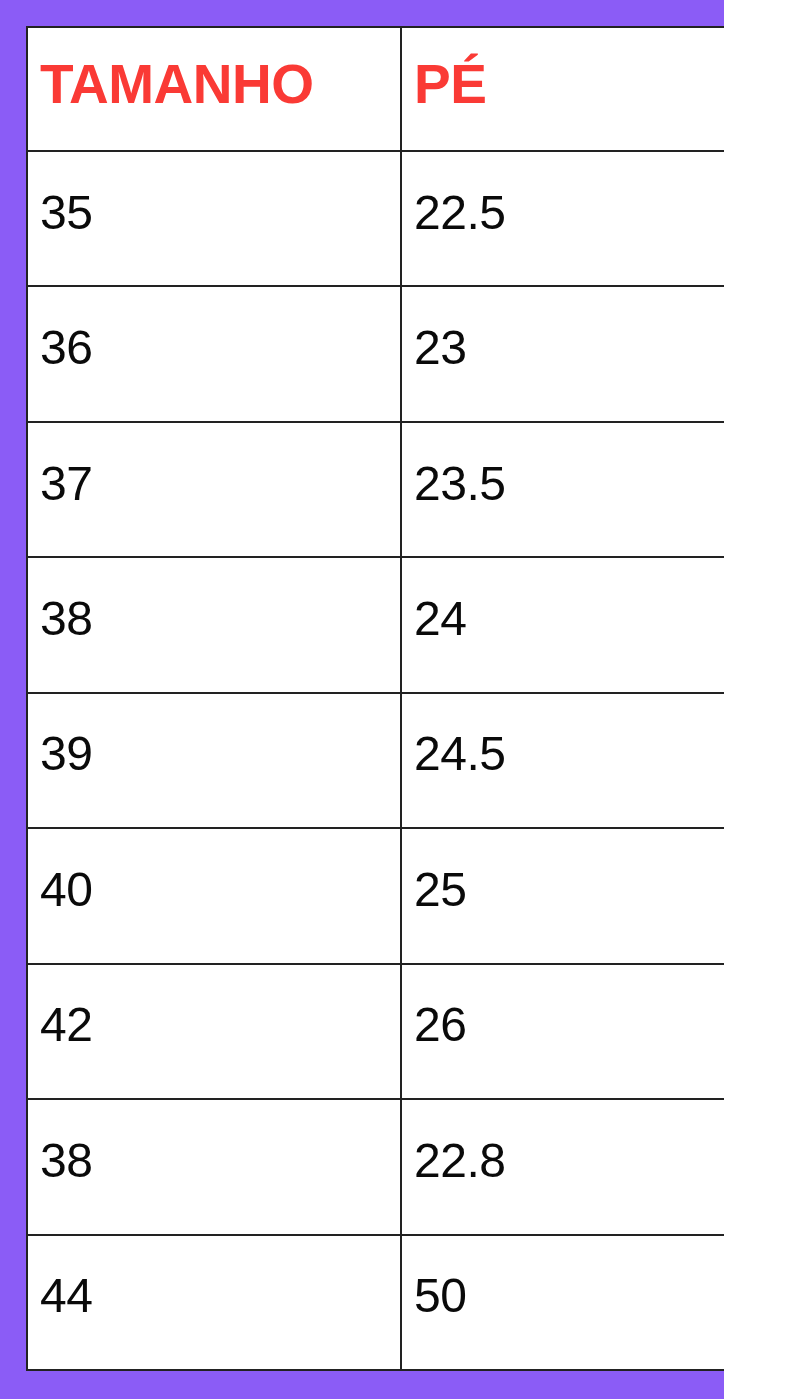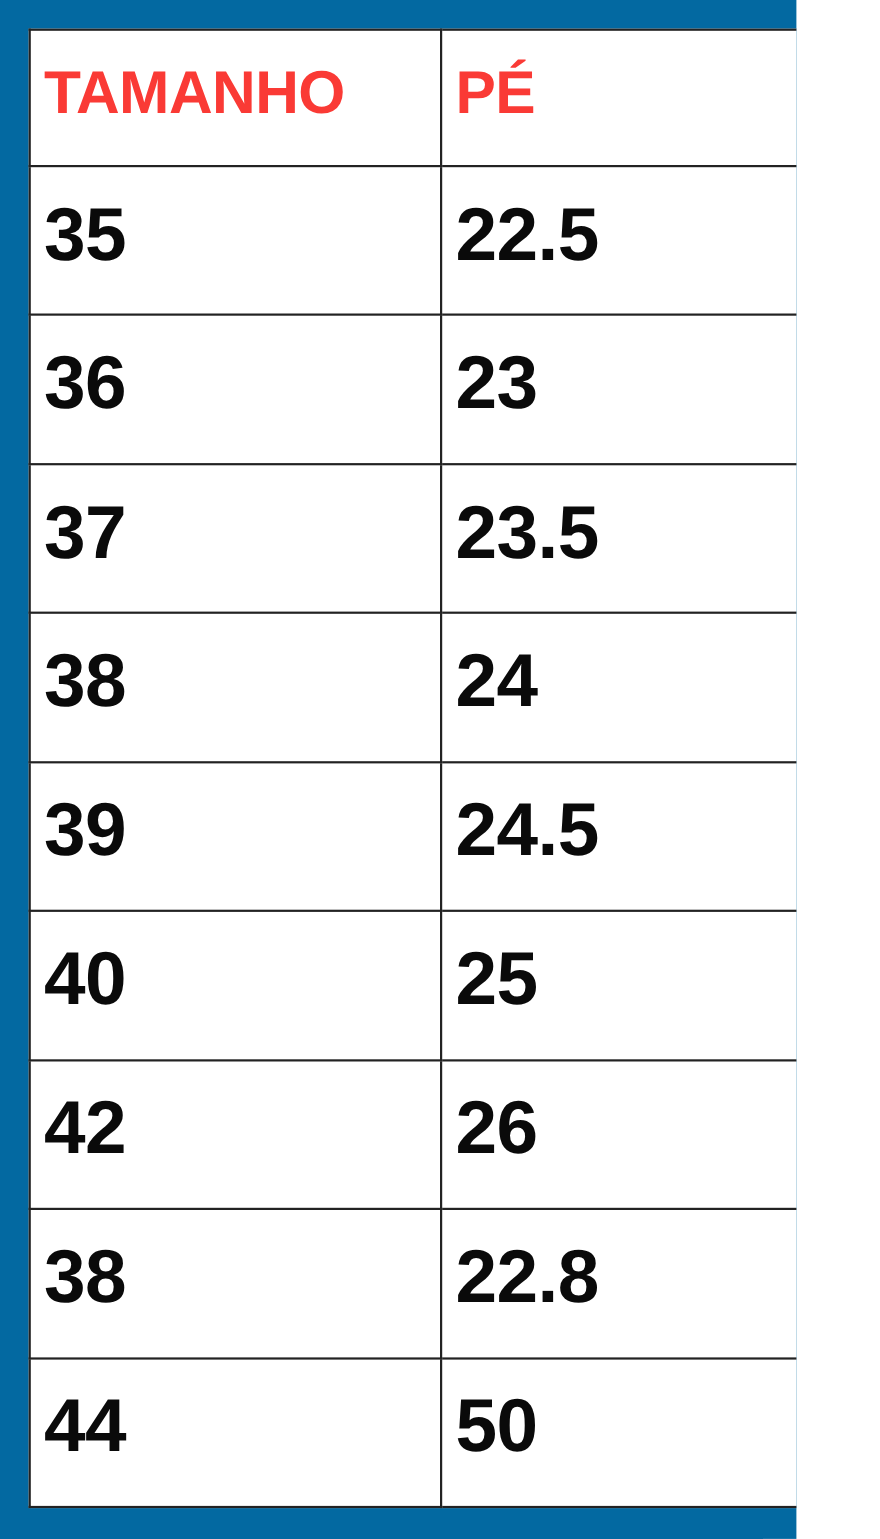--- a/index.html
+++ b/index.html
@@ -13,21 +13,21 @@
     width: 800px;
     height: 1399px;
     font-family: "Liberation Sans", sans-serif;
     -webkit-font-smoothing: antialiased;
   }
 
   .page {
     position: relative;
     width: 724px;
     height: 1399px;
-    background: #0369a1;
+    background: #8b5cf6;
     box-sizing: border-box;
     overflow: hidden;
   }
 
   .size-table {
     position: absolute;
     left: 26px;
     top: 26px;
     width: 749px;
     height: 1345px;
@@ -54,22 +54,22 @@
   .size-table thead th {
     height: 122px;
     font-weight: 700;
     font-size: 55px;
     letter-spacing: -0.5px;
     color: #fa3a35;
   }
 
   .size-table tbody td {
     height: 122px;
-    font-weight: 700;
-    font-size: 68px;
+    font-weight: 400;
+    font-size: 48px;
     letter-spacing: -0.5px;
     color: #0a0a0a;
   }
 
   
   .cell-text {
     display: block;
     position: relative;
     top: -6px;
   }

